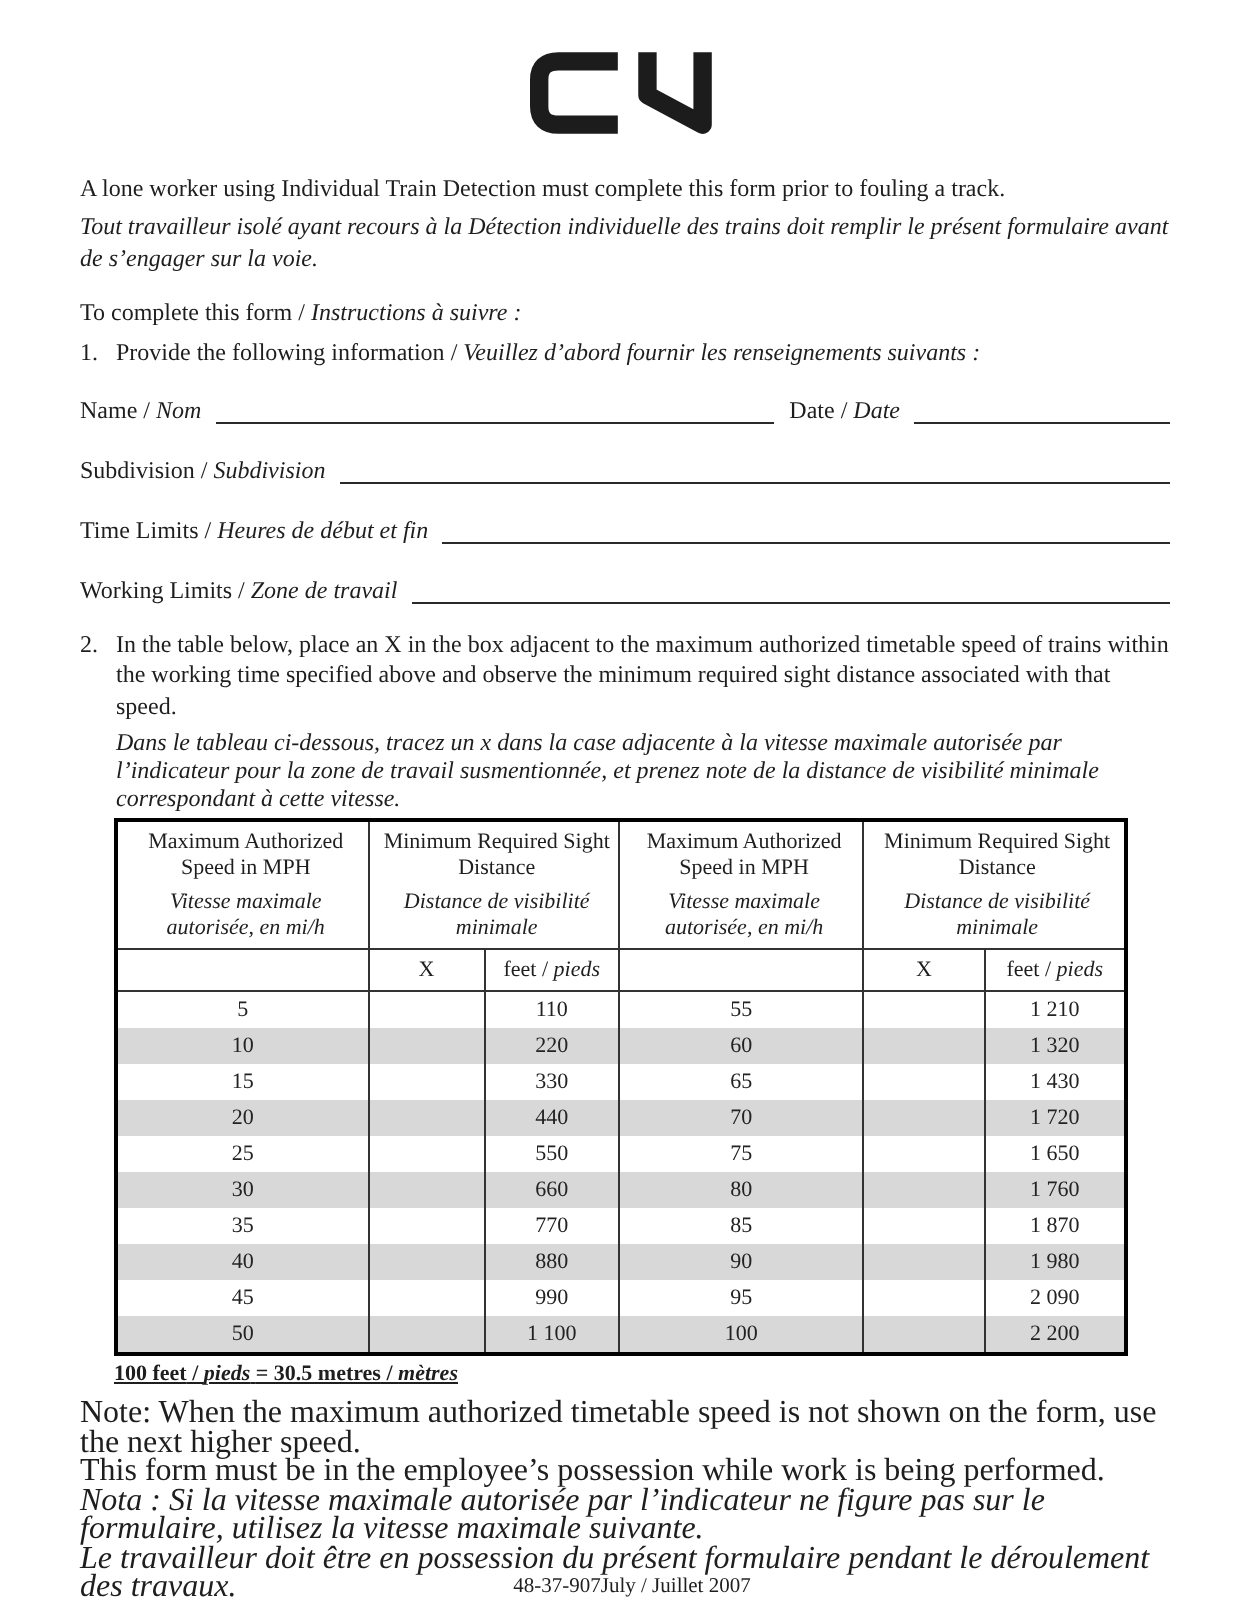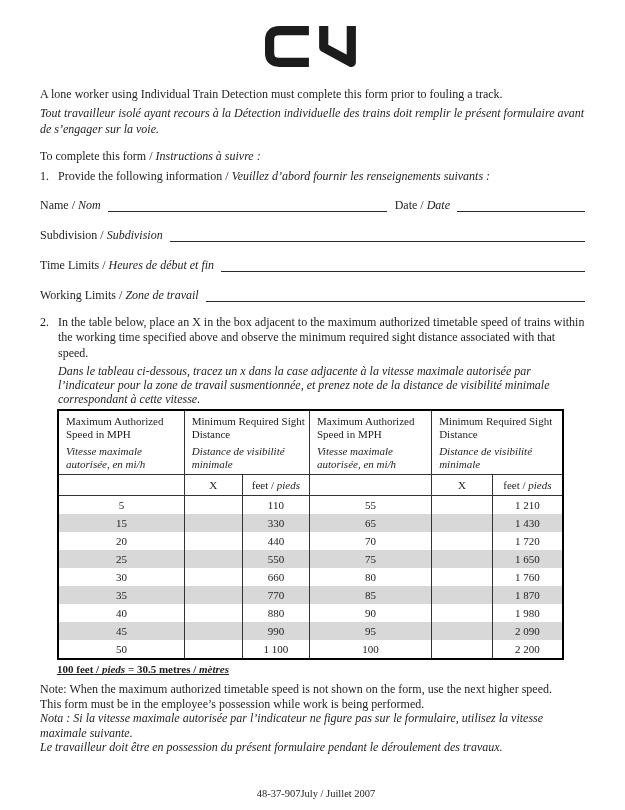--- a/index.html
+++ b/index.html
@@ -33,30 +33,30 @@
   .line.date-line { width:128px; }
   .flabel.second { margin-left:8px; }
   
   table.sight {
     margin:3px 0 0 17px; width:507px; border-collapse:collapse;
     border:2px solid #000; table-layout:fixed; font-size:11px;
   }
   table.sight th, table.sight td { border-left:1px solid #333; }
   table.sight thead th { border-bottom:1px solid #333; }
   table.sight tr.main-header th {
-    text-align:left; vertical-align:top; font-weight:normal;
+    text-align:center; vertical-align:top; font-weight:normal;
     padding:4px 4px 4px 7px; height:58px; line-height:12.5px;
   }
   table.sight .hfr { font-style:italic; margin-top:5px; }
   table.sight tr.sub-header th { font-weight:normal; height:21px; text-align:center; line-height:20px; }
   table.sight tbody td { height:18px; text-align:center; line-height:18px; color:#222; }
   table.sight tbody tr:nth-child(even) { background:#d8d8d8; }
   .measure-note { margin:3px 0 0 17px; font-size:11px; font-weight:bold; line-height:13px;text-decoration:underline; }
   .notes { margin-top:6px; }
-  .notes p { font-size:12px; line-height:14.5px; margin-top:0; }
+  .notes p { font-size:16px; line-height:14.5px; margin-top:0; }
   .footer {
     position:absolute; left:47px; right:40px; bottom:11px;
     display:flex; justify-content:center; font-size:10.5px;
   }
 </style>
 </head>
 <body>
 
 <div class="page">
 
@@ -145,20 +145,28 @@
     <tbody>
       <tr>
           <td>5</td>
           <td></td>
           <td>110</td>
           <td>55</td>
           <td></td>
           <td>1 210</td>
         </tr>
       <tr>
+          <td>10</td>
+          <td></td>
+          <td>220</td>
+          <td>60</td>
+          <td></td>
+          <td>1 320</td>
+        </tr>
+      <tr>
           <td>15</td>
           <td></td>
           <td>330</td>
           <td>65</td>
           <td></td>
           <td>1 430</td>
         </tr>
       <tr>
           <td>20</td>
           <td></td>

